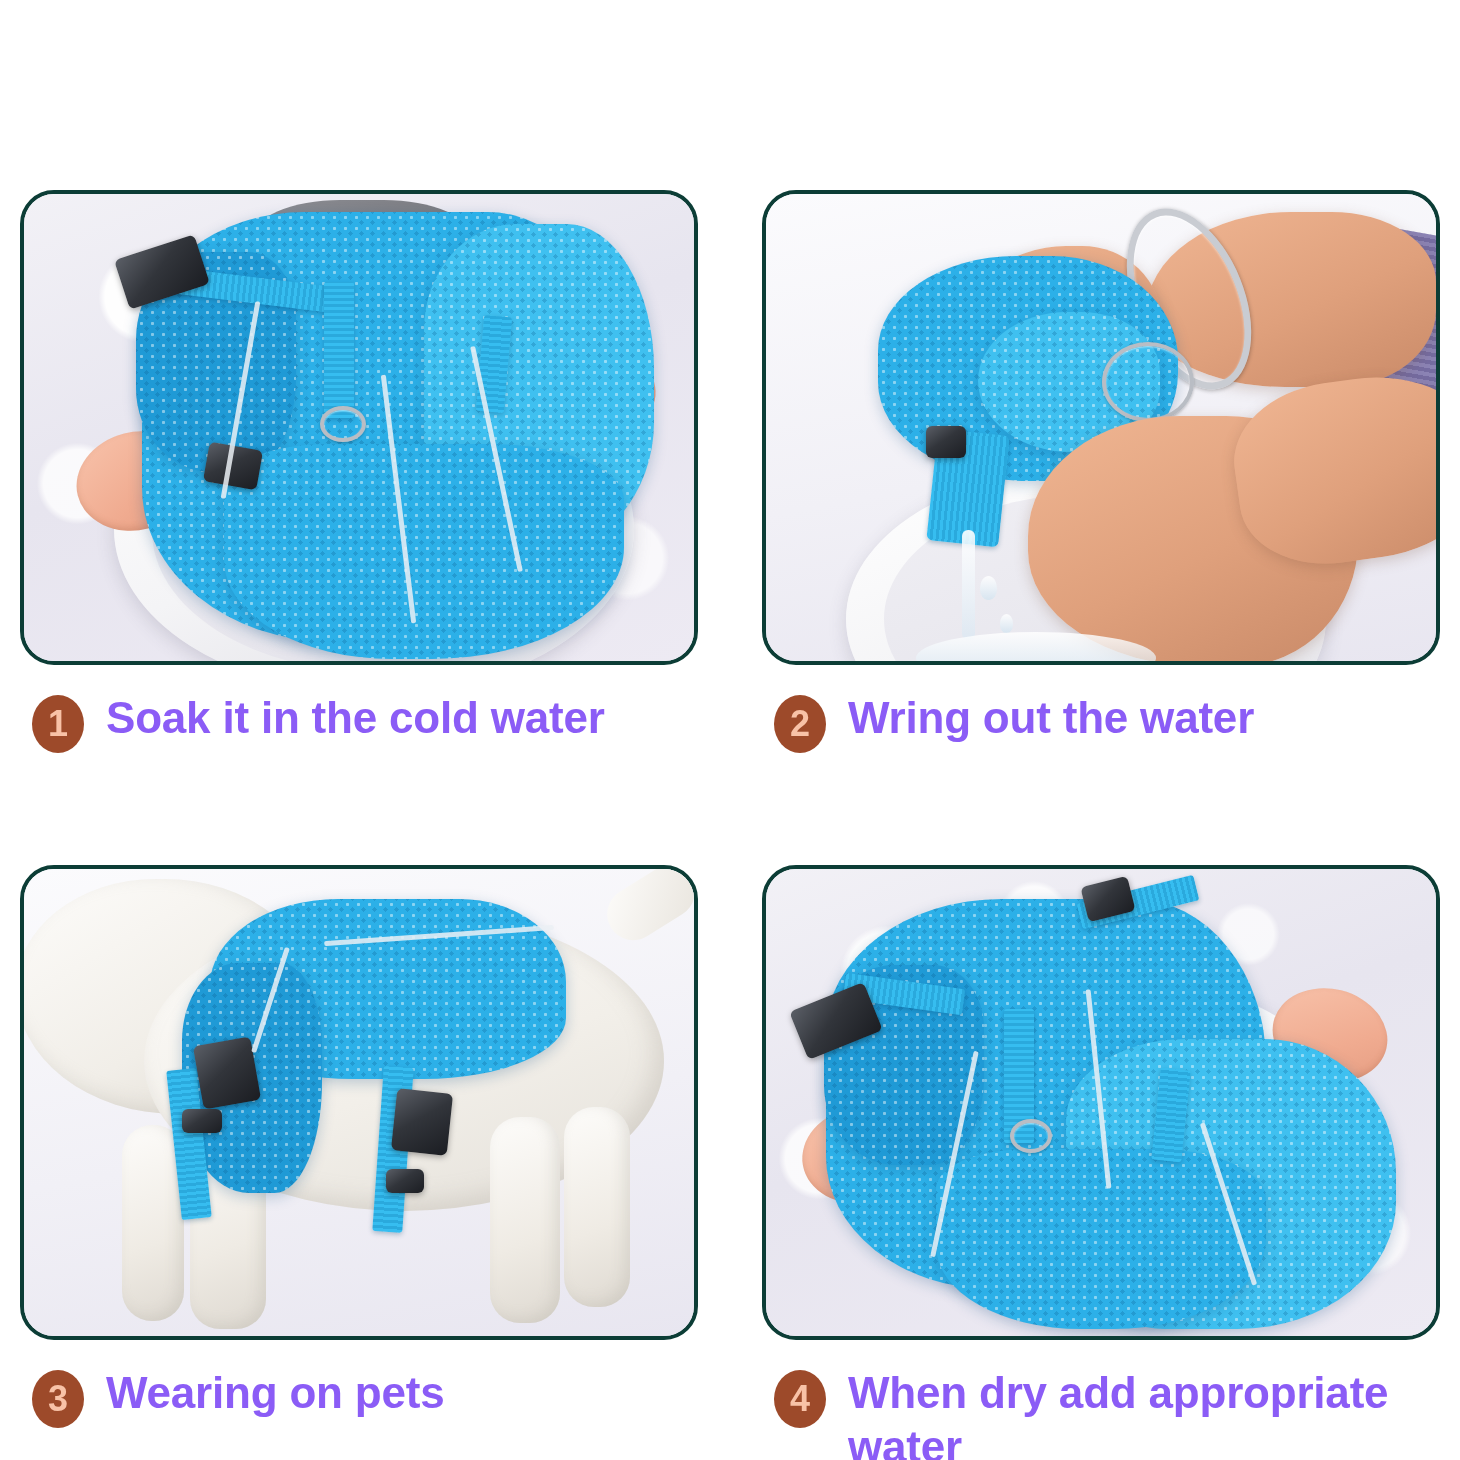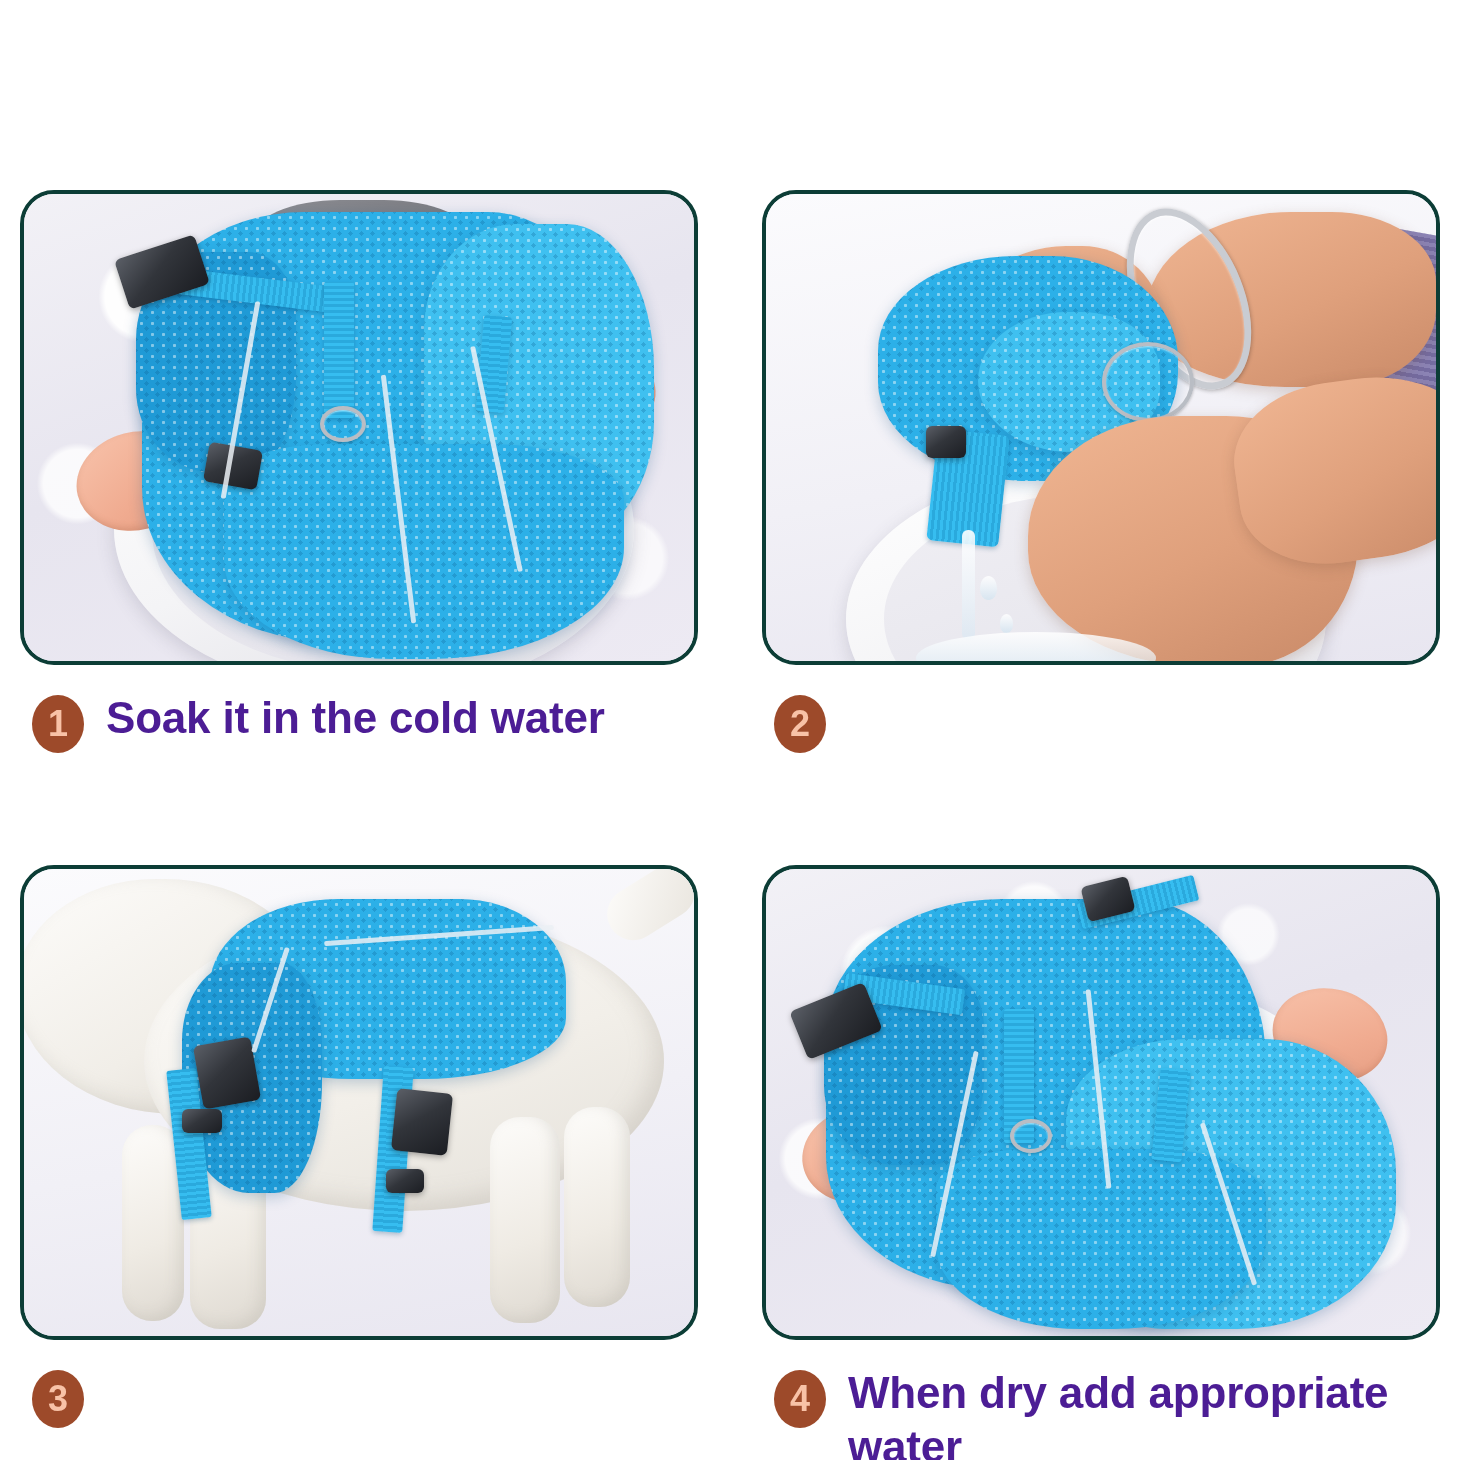--- a/index.html
+++ b/index.html
@@ -91,21 +91,21 @@
     background: #9d4a2a;
     color: #f8c2a7;
     font-size: 36px;
     font-weight: 700;
     display: flex;
     align-items: center;
     justify-content: center;
     margin-top: 4px;
   }
   .step-caption {
-    color: #4c1d95;
+    color: #8b5cf6;
     font-size: 44px;
     font-weight: 700;
     line-height: 1.22;
     letter-spacing: -0.2px;
     max-width: 600px;
   }
 
   
 
   .bg-bubble {
@@ -335,20 +335,21 @@
 
           <div class="water-stream" style="left:196px; top:336px; width:13px; height:110px;"></div>
           <div class="water-drop" style="left:214px; top:382px; width:17px; height:24px;"></div>
           <div class="water-drop" style="left:234px; top:420px; width:13px; height:19px;"></div>
           <div class="water-drop" style="left:150px; top:438px; width:240px; height:52px; border-radius:50%;"></div>
         </div>
       </div>
 
       <div class="caption-row">
         <div class="step-badge">2</div>
+        <div class="step-caption">Wring out the water</div>
       </div>
     </div>
 
     <div class="step step-3">
       <div class="photo-frame">
         <div class="photo">
           <div class="bg-plain"></div>
 
           <div class="dog-head" style="left:-8px; top:10px; width:300px; height:235px;"></div>
           <div class="dog-body" style="left:120px; top:42px; width:520px; height:300px;"></div>
@@ -368,20 +369,21 @@
           <div class="buckle" style="left:370px; top:222px; width:56px; height:62px; transform:rotate(6deg);"></div>
           <div class="buckle" style="left:158px; top:240px; width:40px; height:24px;"></div>
           <div class="buckle" style="left:362px; top:300px; width:38px; height:24px;"></div>
           <div class="reflect" style="left:244px; top:76px; width:5px; height:110px; transform:rotate(18deg);"></div>
           <div class="reflect" style="left:300px; top:64px; width:230px; height:5px; transform:rotate(-4deg);"></div>
         </div>
       </div>
 
       <div class="caption-row">
         <div class="step-badge">3</div>
+        <div class="step-caption">Wearing on pets</div>
       </div>
     </div>
 
     <div class="step step-4">
       <div class="photo-frame">
         <div class="photo">
           <div class="bg-bubble"></div>
 
           <div class="basin" style="left:130px; top:110px; width:470px; height:348px;"></div>
           <div class="basin-inner" style="left:168px; top:140px; width:394px; height:292px;"></div>

